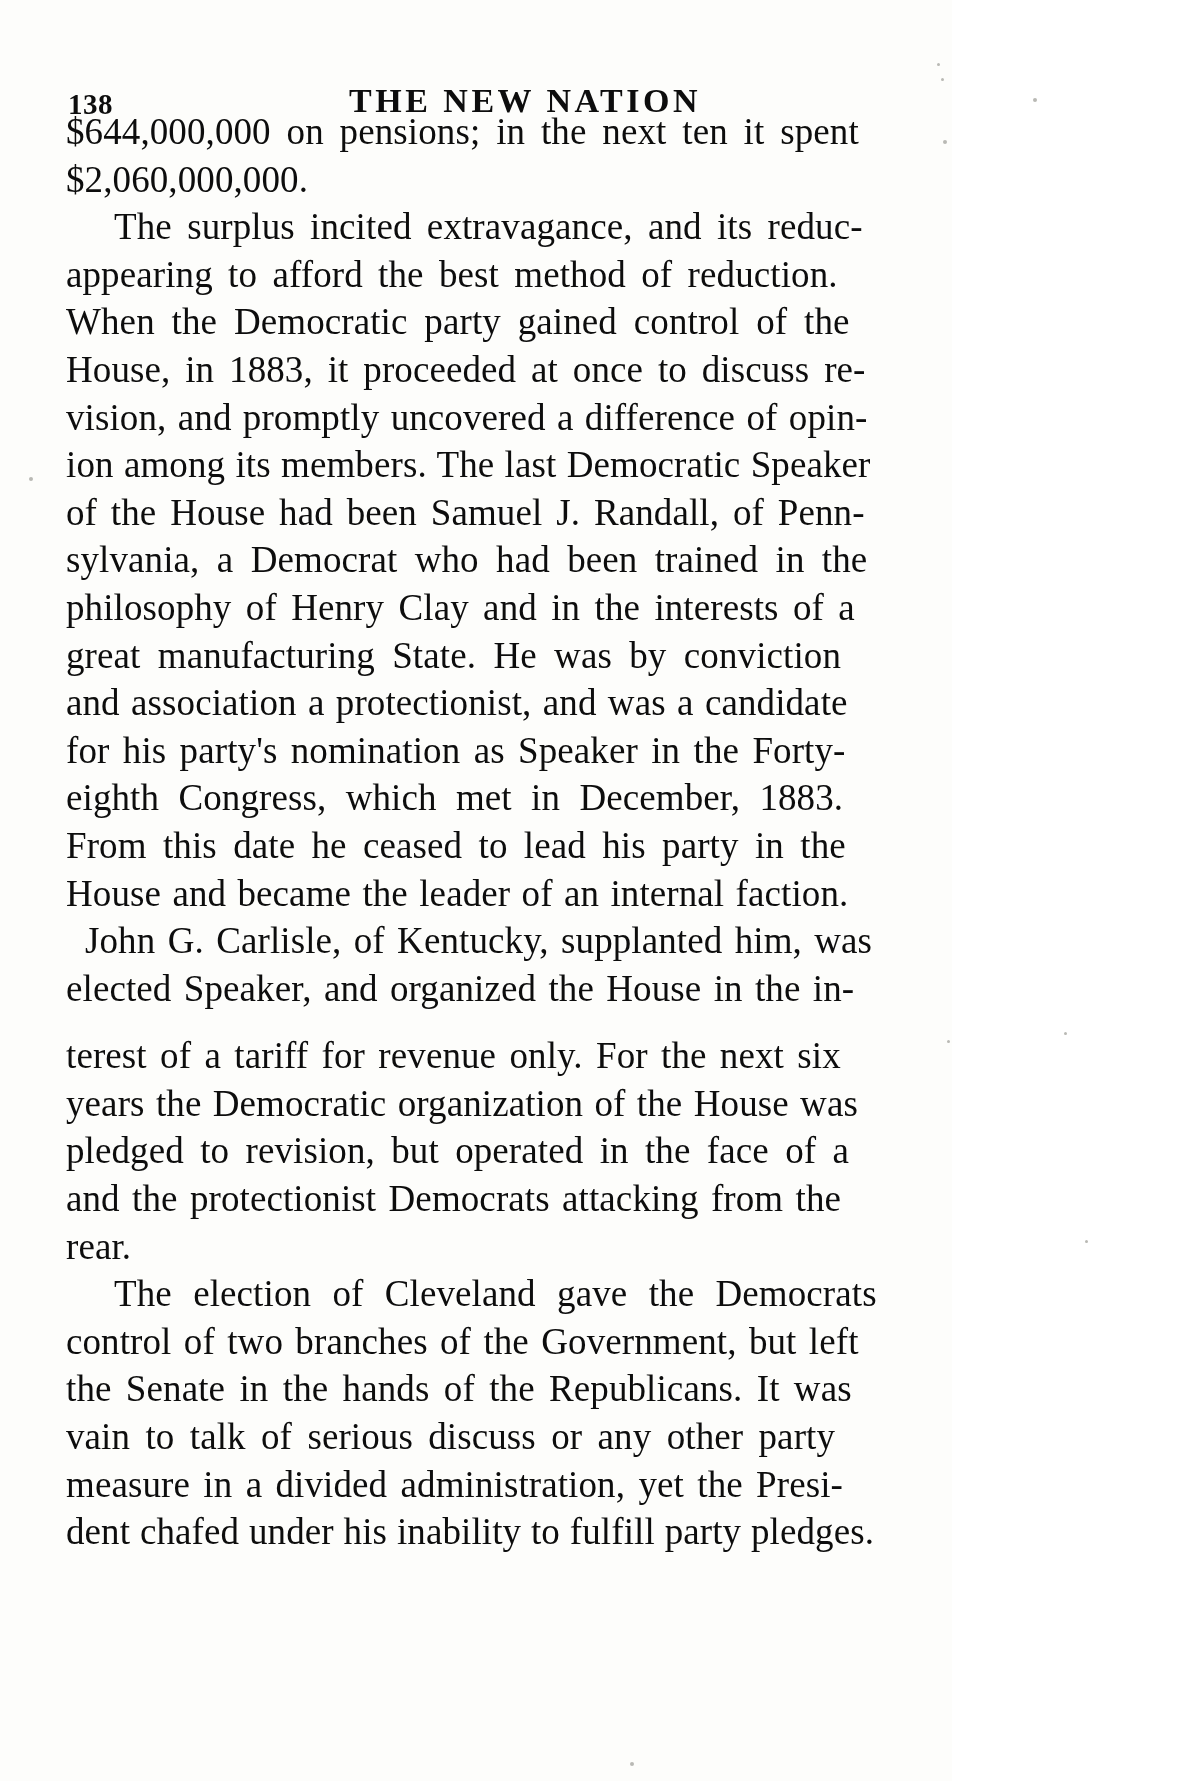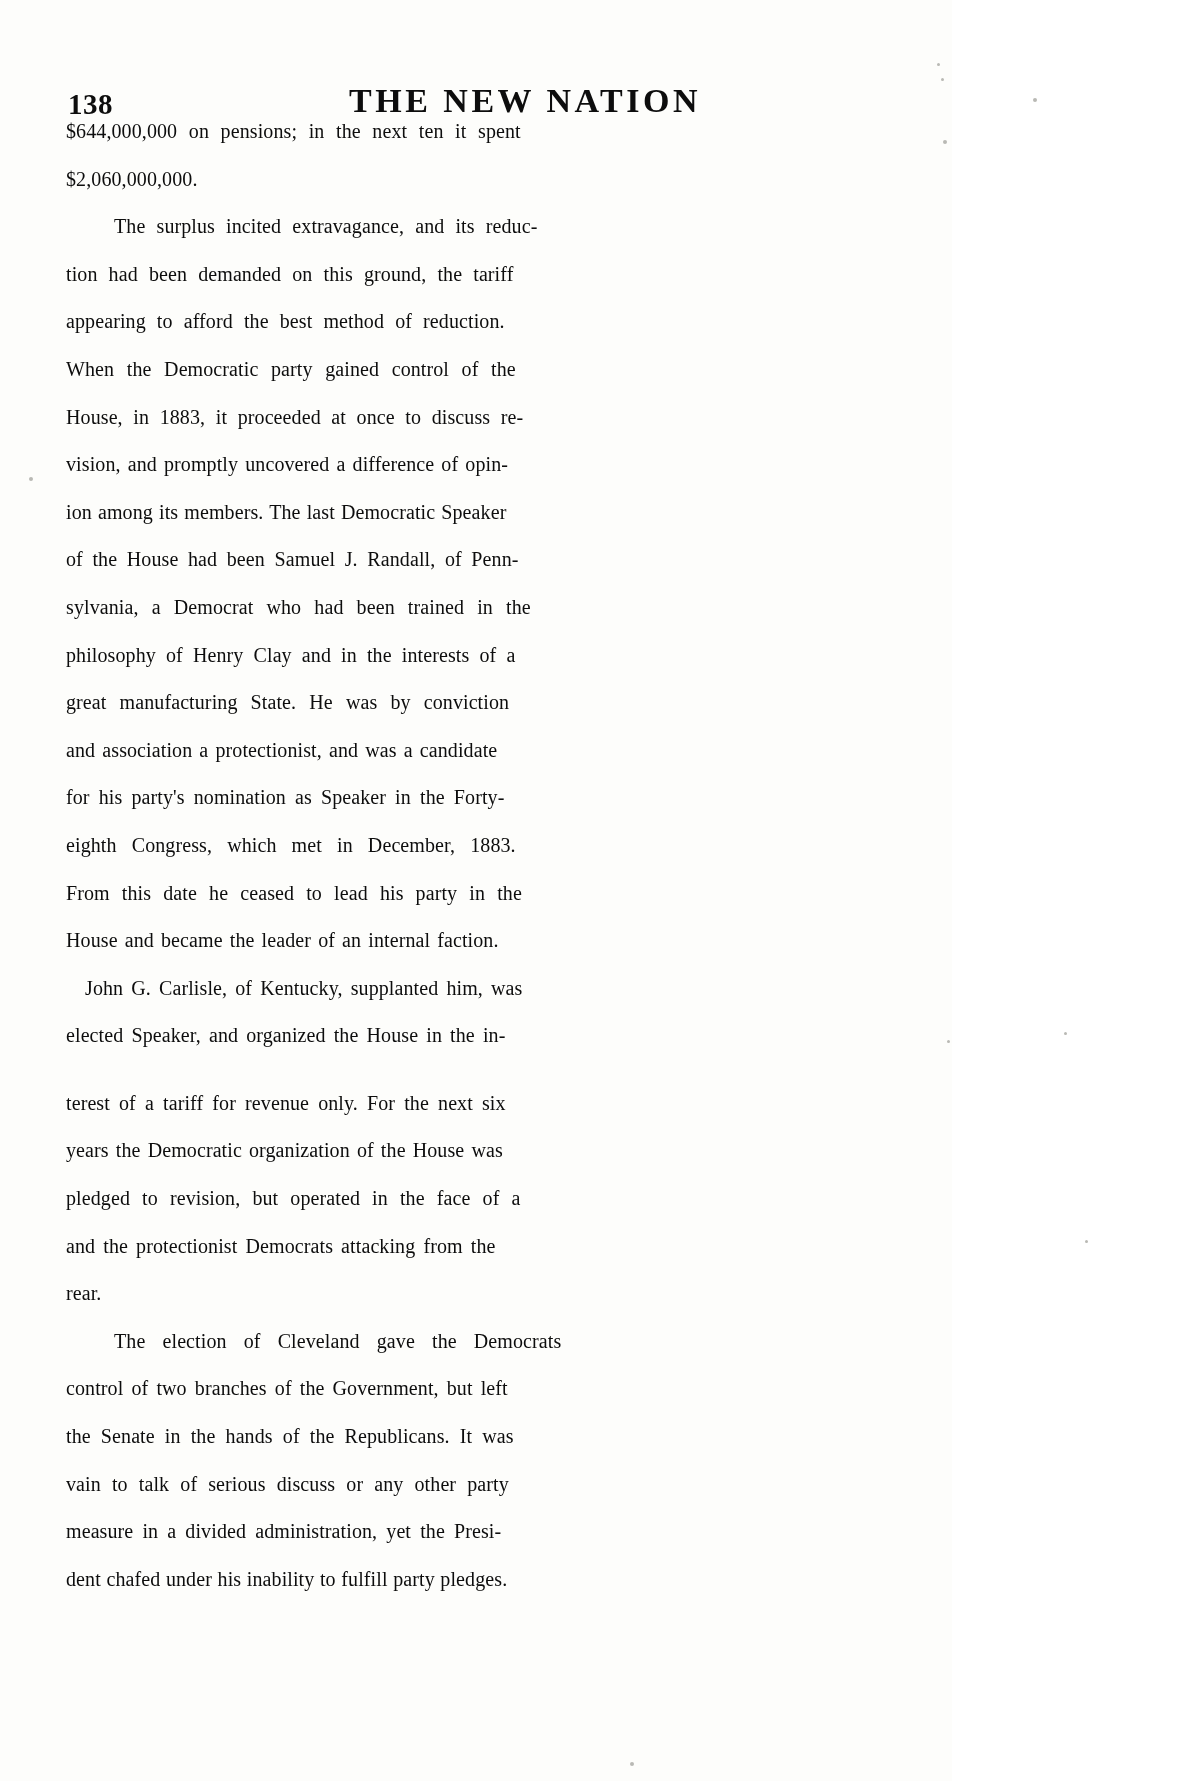--- a/index.html
+++ b/index.html
@@ -62,21 +62,21 @@
   .body-text {
     position: absolute;
     left: 66px;
     top: 108px;
     width: 852px;
   }
 
   .line {
     display: block;
     white-space: pre;
-    font-size: 20px;
+    font-size: 37px;
     line-height: 47.6px;
     letter-spacing: 0.1px;
     font-family: "Liberation Serif", serif;
   }
 
   
   .line.j {
     
   }
 </style>
@@ -91,21 +91,20 @@
   </div>
 
   <div class="body-text">
 
   <div>
         <span class="line j" style="word-spacing: 6.5px;">$644,000,000 on pensions; in the next ten it spent</span>
         <span class="line j">$2,060,000,000.</span>
       </div>
       <div>
         <span class="line j" style="word-spacing: 6px; padding-left: 48px;">The surplus incited extravagance, and its reduc-</span>
-        <span class="line j" style="word-spacing: 6px;">tion had been demanded on this ground, the tariff</span>
         <span class="line j" style="word-spacing: 6px;">appearing to afford the best method of reduction.</span>
         <span class="line j" style="word-spacing: 7.5px;">When the Democratic party gained control of the</span>
         <span class="line j" style="word-spacing: 5.5px;">House, in 1883, it proceeded at once to discuss re-</span>
         <span class="line j" style="word-spacing: 2px;">vision, and promptly uncovered a difference of opin-</span>
         <span class="line j" style="word-spacing: 1px;">ion among its members. The last Democratic Speaker</span>
         <span class="line j" style="word-spacing: 4.5px;">of the House had been Samuel J. Randall, of Penn-</span>
         <span class="line j" style="word-spacing: 8px;">sylvania, a Democrat who had been trained in the</span>
         <span class="line j" style="word-spacing: 5px;">philosophy of Henry Clay and in the interests of a</span>
         <span class="line j" style="word-spacing: 8px;">great manufacturing State. He was by conviction</span>
         <span class="line j" style="word-spacing: 2px;">and association a protectionist, and was a candidate</span>

